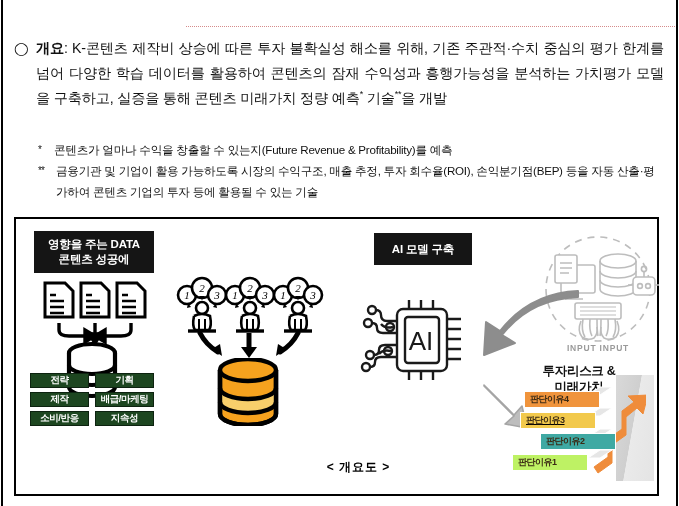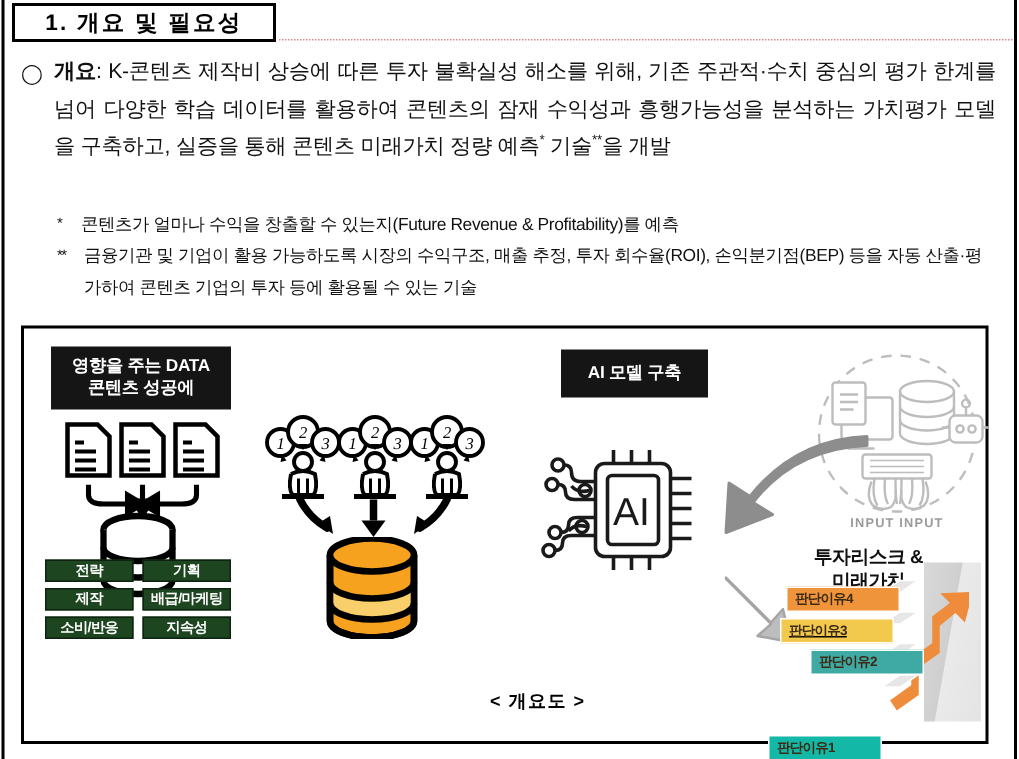--- a/index.html
+++ b/index.html
@@ -181,23 +181,20 @@
   }
 </style>
 </head>
 <body>
 
 <div id="page">
 
   <div class="page-rule left"></div>
   <div class="page-rule right"></div>
 
-  <div class="sec-header">
-    <div class="sec-header-text">1. 개요 및 필요성</div>
-  </div>
   <div class="header-dotline"></div>
 
   <div class="body-block">
     <div class="para">
       <span class="bullet">◯</span><b>개요</b><span>:</span><span> K-콘텐츠 제작비 상승에 따른 투자 불확실성 해소를 위해, 기존 주관적·수치 중심의 평가 한계를 넘어 다양한 학습 데이터를 활용하여 콘텐츠의 잠재 수익성과 흥행가능성을 분석하는 가치평가 모델을 구축하고, 실증을 통해 콘텐츠 미래가치 정량 예측</span><span class="sup">*</span><span> 기술</span><span class="sup">**</span><span>을 개발</span>
     </div>
   </div>
 
   <div class="footnotes">
     <div class="fn">
@@ -448,21 +445,21 @@
 
         <div class="bar bar-4" style="background: rgb(240, 148, 60);">
           <span>판단이유4</span>
         </div>
         <div class="bar bar-3" style="background: rgb(242, 201, 76);">
           <span>판단이유3</span>
         </div>
         <div class="bar bar-2" style="background: rgb(63, 169, 163);">
           <span>판단이유2</span>
         </div>
-        <div class="bar bar-1" style="background: #14b8a6; margin-top: 36px;">
+        <div class="bar bar-1" style="background: #bef264;">
           <span>판단이유1</span>
         </div>
       </div>
 
       <div class="caption">&lt; 개요도 &gt;</div>
     </div>
   </div>
 </div>
 
 </body></html>

